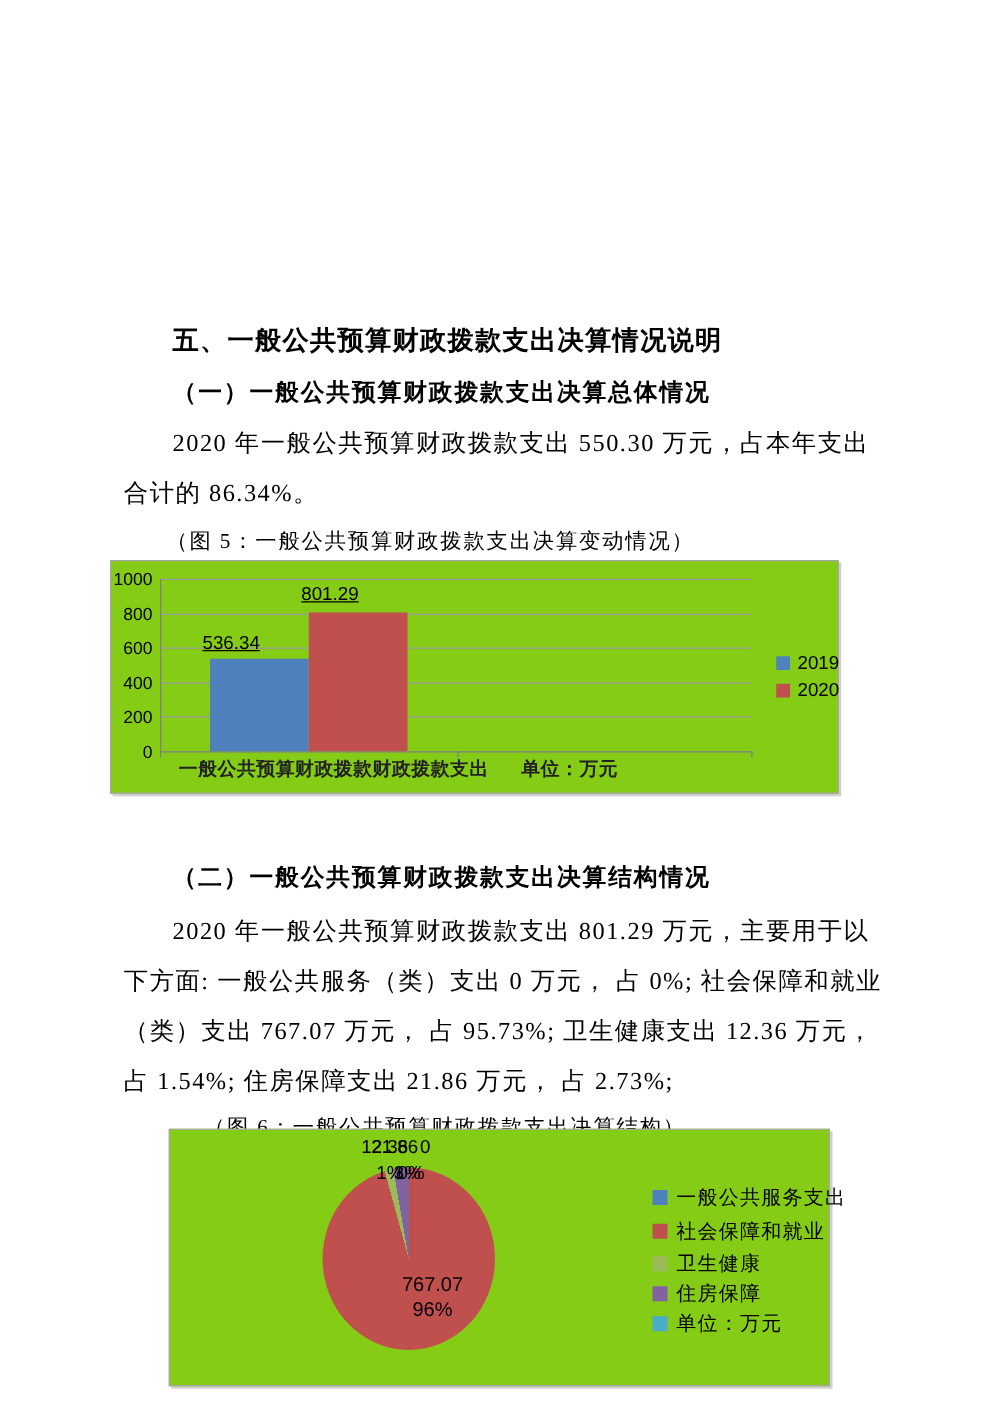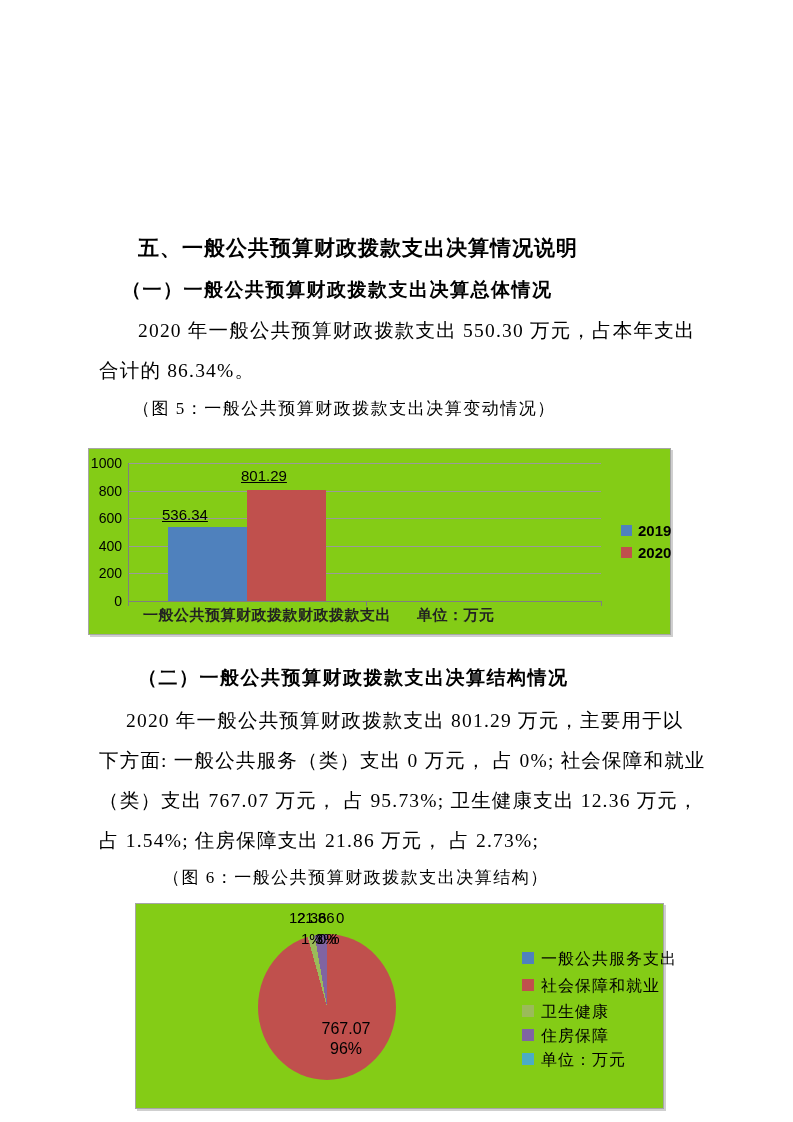--- a/index.html
+++ b/index.html
@@ -4,21 +4,21 @@
 <style>
   html,body{margin:0;padding:0;background:#ffffff;}
   .page{
     position:relative;
     width:793px;height:1122px;
     background:#ffffff;
     font-family:"Liberation Serif","DejaVu Serif",serif;
     color:#111;
     overflow:hidden;
   }
-  .abs{position:absolute;white-space:nowrap;}
+  .abs{position:absolute;white-space:nowrap;margin-top:24px;}
   .h1{
     font-family:"Liberation Sans","DejaVu Sans",sans-serif;
     font-weight:bold;font-size:21px;letter-spacing:1px;color:#000;
   }
   .sub{font-weight:bold;font-size:19px;letter-spacing:1.5px;color:#000;}
   .body-line{font-size:19.5px;letter-spacing:1.2px;color:#000;}
   .caption{font-size:17px;letter-spacing:1.5px;color:#000;}
 
   
   .chart-box{
@@ -35,21 +35,21 @@
   .x-tick{position:absolute;top:152px;width:1px;height:5px;background:#7f7f7f;}
   .ytick-label{
     position:absolute;left:0;width:33px;text-align:right;
     font-size:14px;color:#000;line-height:14px;
   }
   .bar{position:absolute;bottom:33px;width:79px;}
   .bar-label{position:absolute;font-size:15px;color:#000;width:90px;text-align:left;text-decoration:underline;}
   .cat-label{position:absolute;top:157px;font-size:15px;letter-spacing:0.5px;color:#222;font-weight:bold;}
   .legend-row{position:absolute;height:14px;}
   .legend-swatch{position:absolute;left:0;top:1px;width:11px;height:11px;}
-  .legend-text{position:absolute;left:17px;top:0;font-size:15px;color:#000;line-height:14px;font-weight:bold;}
+  .legend-text{position:absolute;left:17px;top:0;font-size:15px;color:#000;line-height:14px;}
 
   
   .pie{
     position:absolute;left:122px;top:30px;width:138px;height:146px;
     border-radius:50%;
   }
   .pie-main-label{
     position:absolute;left:150px;top:115px;width:120px;
     text-align:center;font-size:16px;line-height:20px;color:#000;
   }
@@ -60,21 +60,21 @@
     position:absolute;left:19px;top:0;font-size:16px;letter-spacing:1px;
     color:#000;line-height:18px;white-space:nowrap;
   }
 </style>
 </head>
 <body>
 
 <div class="page">
 
   <div class="abs h1" style="left:138px;top:234px;">五、一般公共预算财政拨款支出决算情况说明</div>
-  <div class="abs sub" style="left:122px;top:277px;">（一）一般公共预算财政拨款支出决算总体情况</div>
+  <div class="abs sub" style="left:138px;top:277px;">（一）一般公共预算财政拨款支出决算总体情况</div>
   <div class="abs body-line" style="left:138px;top:317px;">2020 年一般公共预算财政拨款支出 550.30 万元，占本年支出</div>
   <div class="abs body-line" style="left:99px;top:357px;">合计的 86.34%。</div>
   <div class="abs caption" style="left:133px;top:397px;">（图 5：一般公共预算财政拨款支出决算变动情况）</div>
 
   <div class="chart-box" style="left:88px;top:448px;width:581px;height:185px;">
 
     <div class="gridline" style="top:14px;"></div>
     <div class="gridline" style="top:42px;"></div>
     <div class="gridline" style="top:69px;"></div>
     <div class="gridline" style="top:97px;"></div>
@@ -105,21 +105,21 @@
       <span class="legend-swatch" style="background: rgb(79, 129, 189);"></span>
       <span class="legend-text sans">2019</span>
     </div>
     <div class="legend-row" style="left:532px;top:97px;">
       <span class="legend-swatch" style="background: rgb(192, 80, 77);"></span>
       <span class="legend-text sans">2020</span>
     </div>
   </div>
 
   <div class="abs sub" style="left:138px;top:665px;">（二）一般公共预算财政拨款支出决算结构情况</div>
-  <div class="abs body-line" style="left:126px;top:707px;">2020 年一般公共预算财政拨款支出 801.29 万元，主要用于以</div>
+  <div class="abs body-line" style="left:138px;top:707px;">2020 年一般公共预算财政拨款支出 801.29 万元，主要用于以</div>
   <div class="abs body-line" style="left:99px;top:747px;">下方面: 一般公共服务（类）支出 0 万元， 占 0%; 社会保障和就业</div>
   <div class="abs body-line" style="left:99px;top:787px;">（类）支出 767.07 万元， 占 95.73%; 卫生健康支出 12.36 万元，</div>
   <div class="abs body-line" style="left:99px;top:827px;">占 1.54%; 住房保障支出 21.86 万元， 占 2.73%;</div>
   <div class="abs caption" style="left:163px;top:866px;">（图 6：一般公共预算财政拨款支出决算结构）</div>
 
   <div class="chart-box" style="left:135px;top:903px;width:527px;height:204px;">
 
     <div class="pie" style="background: conic-gradient(rgb(79, 129, 189) 0deg, rgb(79, 129, 189) 0deg, rgb(192, 80, 77) 0deg, rgb(192, 80, 77) 344.63deg, rgb(155, 187, 89) 344.63deg, rgb(155, 187, 89) 350.18deg, rgb(128, 100, 162) 350.18deg, rgb(128, 100, 162) 360deg);"></div>
 
     <div class="overlap-label sans" style="left:153px;top:6px;">12.36</div>

